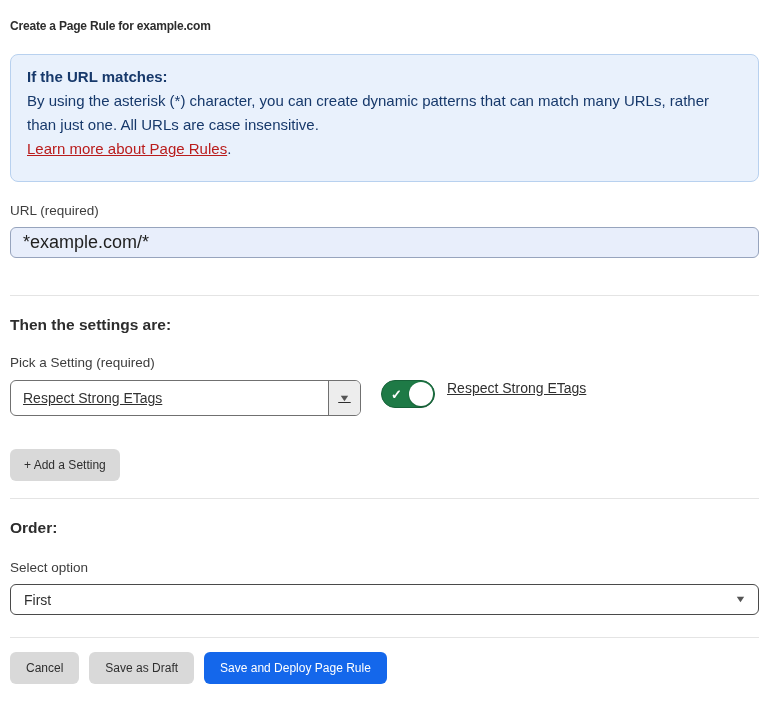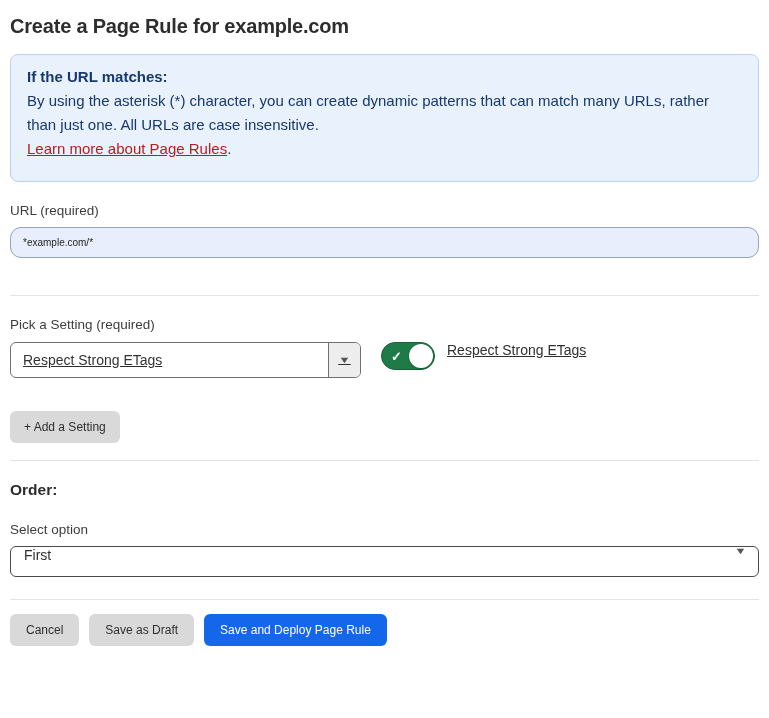--- a/index.html
+++ b/index.html
@@ -6,21 +6,21 @@
   html, body { margin: 0; padding: 0; background: #fff; }
   body {
     width: 769px; height: 718px;
     font-family: "Liberation Sans", sans-serif;
     color: #2e2e2e;
     overflow: hidden;
   }
   .container { padding: 0 10px; }
 
   .page-title {
-    font-size: 20px; font-weight: 700; color: #2d2d2d;
+    font-size: 12px; font-weight: 700; color: #2d2d2d;
     margin: 13px 0 15px; line-height: 26px; letter-spacing: -0.2px;
   }
 
   .info-box {
     background: #e9f1fc;
     border: 1px solid #b8d1ef;
     border-radius: 8px;
     padding: 10px 16px 20px;
     color: #17396b;
     font-size: 15px; line-height: 24px;
@@ -31,22 +31,22 @@
   }
 
   .field-label {
     font-size: 13.5px; color: #3d3d3d;
     margin: 21px 0 8px; line-height: 16px;
   }
 
   .url-input {
     display: block; width: 100%; height: 31px;
     background: #e8eefb;
-    border: 1px solid #97a4bd; border-radius: 11px;
-    padding: 0 12px; font-size: 10px; color: #1f1f1f;
+    border: 1px solid #97a4bd; border-radius: 6px;
+    padding: 0 12px; font-size: 18px; color: #1f1f1f;
     font-family: "Liberation Sans", sans-serif;
     outline: none;
   }
 
   .divider { border: none; border-top: 1px solid #e4e4e4; margin: 0; }
   .divider.d1 { margin-top: 37px; }
   .divider.d2 { margin-top: 17px; }
   .divider.d3 { margin-top: 22px; }
 
   .section-heading {
@@ -92,21 +92,21 @@
     font-family: "Liberation Sans", sans-serif;
     font-size: 12px; line-height: 16px; padding: 8px 16px;
     cursor: pointer; height: 32px;
   }
   .btn-gray { background: #d9d9d9; color: #2f2f2f; }
   .btn-blue { background: #1467eb; color: #fff; }
 
   .add-setting { margin-top: 33px; padding: 8px 14px; }
 
   .order-select {
-    display: flex; justify-content: space-between;
+    display: flex; align-items: center; justify-content: space-between;
     width: 100%; height: 31px; margin-top: 8px;
     background: #fff; border: 1px solid #4a4a4a; border-radius: 6px;
     padding: 0 13px; cursor: pointer; gap: 12px;
   }
   .order-select .value { font-size: 14px; color: #2f2f2f; }
 
   .help-text {
     margin-top: 5px; font-size: 13.5px; line-height: 21px; color: #383838;
   }
 
@@ -123,20 +123,21 @@
     <div class="heading">If the URL matches:</div>
     <div>By using the asterisk (*) character, you can create dynamic patterns that can match many URLs, rather than just one. All URLs are case insensitive.</div>
     <div><a>Learn more about Page Rules</a><span>.</span></div>
   </div>
 
   <div class="field-label">URL (required)</div>
   <input class="url-input" type="text" value="*example.com/*" style="">
 
   <hr class="divider d1">
 
+  <h2 class="section-heading">Then the settings are:</h2>
 
   <div class="field-label">Pick a Setting (required)</div>
 
   <div class="setting-row">
     <div class="custom-select">
       <span class="value">Respect Strong ETags</span>
       <span class="arrow-seg">
         <span class="chevron">▼</span>
       </span>
     </div>

